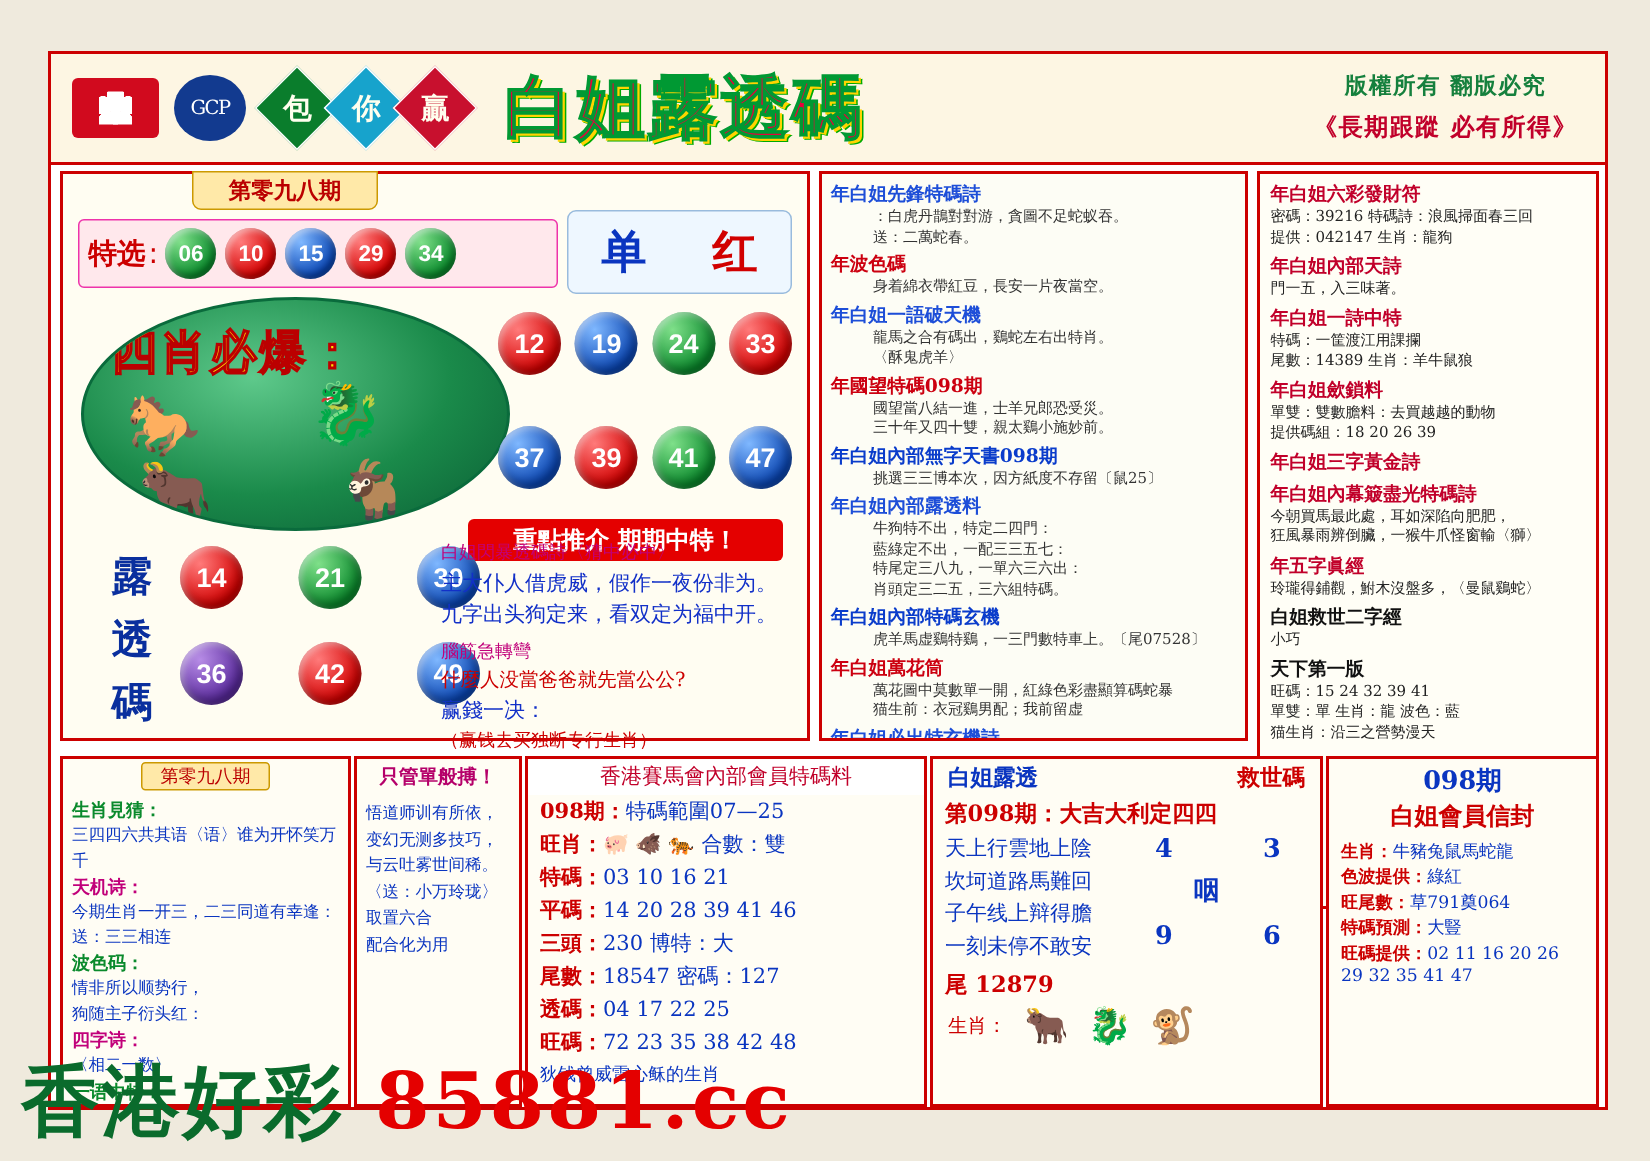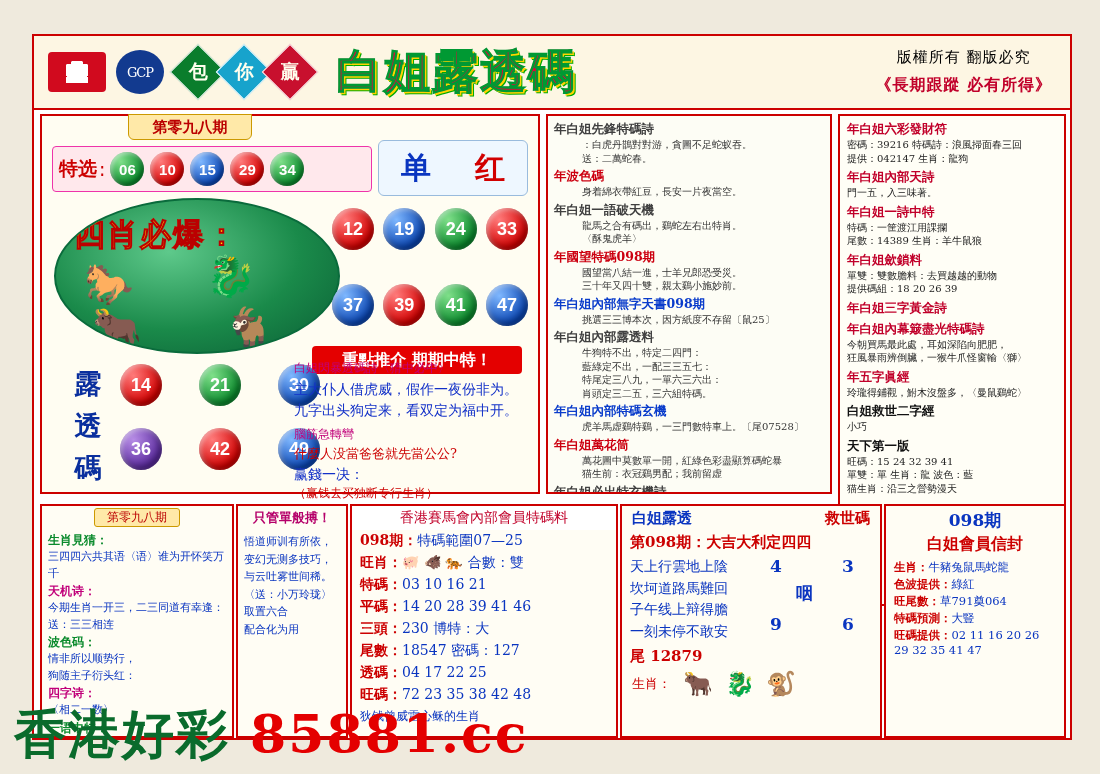--- a/index.html
+++ b/index.html
@@ -62,21 +62,21 @@
   .d2 { background:#17a3cc; }
   .d3 { background:#c8102e; }
   .title-main {
     margin-left:26px; font-family:"DejaVu Serif", serif;
     font-size:46px; font-weight:bold; color:#e8003c;
     -webkit-text-stroke:1px #093;
     text-shadow:2px 2px 0 #ffd400, 3px 3px 0 #0a0;
     letter-spacing:2px;
   }
   .header-right { margin-left:auto; margin-right:18px; text-align:center; }
-  .hr-line1 { font-size:15px; color:#000000; font-weight:normal; letter-spacing:1px;}
+  .hr-line1 { font-size:15px; color:#15803d; font-weight:bold; letter-spacing:1px;}
   .hr-line2 { font-size:16px; color:#c1002a; font-weight:bold; margin-top:8px; letter-spacing:1px;}
 
   
   .mid { position:absolute; left:0; top:74px; width:100%; height:390px; }
 
   .panel-left {
     position:absolute; left:6px; top:4px; width:500px; height:380px;
     border:2px solid #c00; background:#fffdf2;
   }
   .badge-qi {
@@ -171,21 +171,21 @@
 
   
   .panel-poems {
     position:absolute; left:512px; top:4px; width:286px; height:380px;
     border:2px solid #c00; background:#fdfdf5; padding:5px 6px;
     font-family:"DejaVu Serif", serif; overflow:hidden;
   }
   .pm-item { margin-bottom:3px; }
   .pm-head { font-size:12.5px; font-weight:bold; }
   .pm-body { font-size:10px; color:#333; line-height:1.35; padding-left:8px;margin-left:20px; }
-  .c-green { color:#404040; }
+  .c-green { color:#1d4ed8; }
   .c-blue { color:#0a3ccb; }
   .c-red { color:#cc0010; }
 
   
   .panel-right {
     position:absolute; left:804px; top:4px; width:228px; height:492px;
     border:2px solid #c00; background:#fffef6; padding:5px 7px;
     font-family:"DejaVu Serif", serif; overflow:hidden;
   }
   .rp-item { margin-bottom:4px; }

